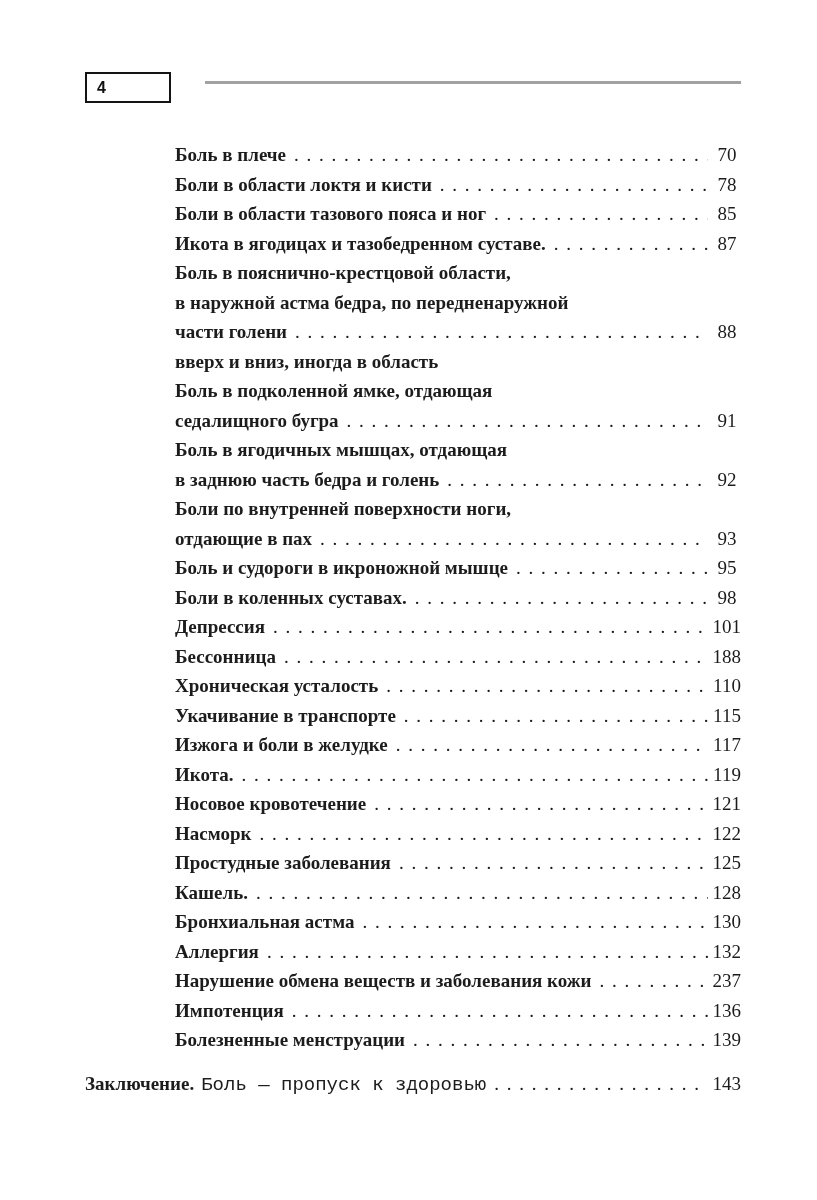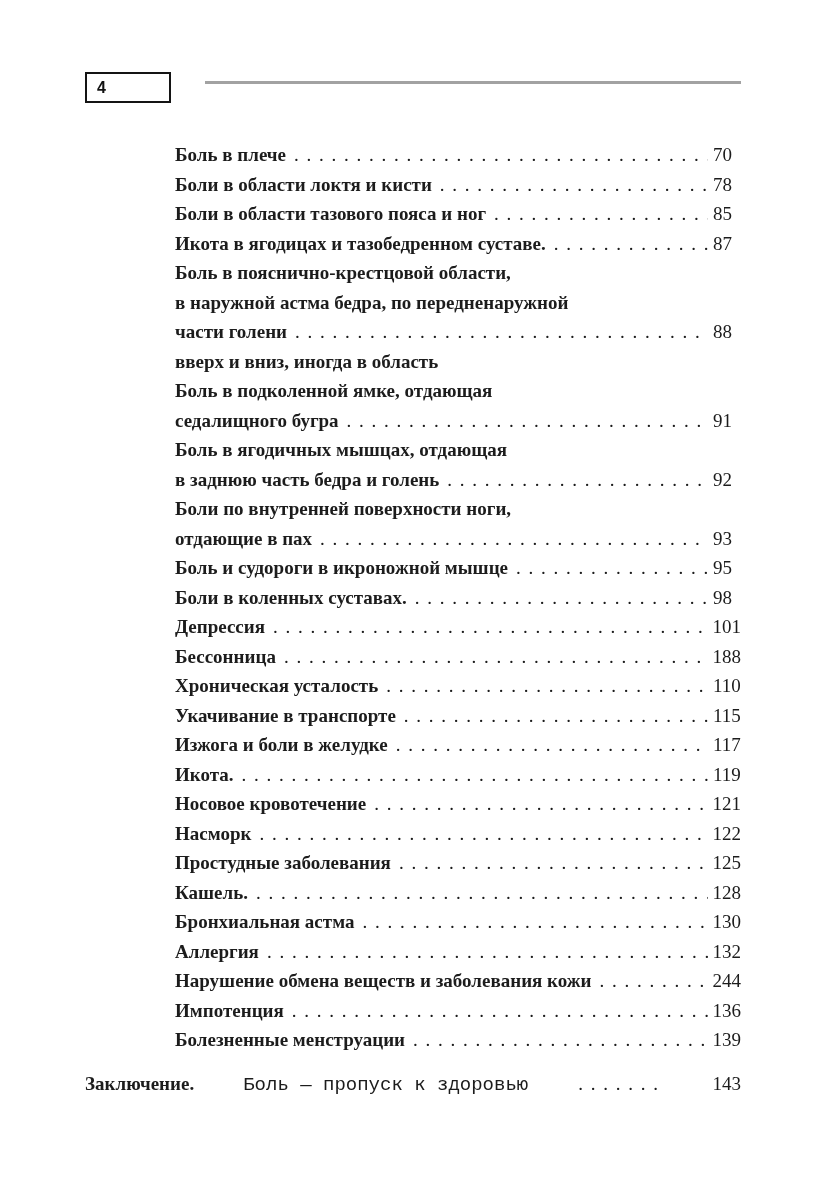--- a/index.html
+++ b/index.html
@@ -76,29 +76,28 @@
     margin: 0 5px 0 8px;
   }
   .leader::after {
     content: ". . . . . . . . . . . . . . . . . . . . . . . . . . . . . . . . . . . . . . . . . . . . . . . . . . . . . . . . . . . .";
     letter-spacing: 1.5px;
     color: #1c1c1c;
   }
   .toc-page {
     flex: 0 0 auto;
     min-width: 28px;
-    text-align: left;
+    text-align: center;
   }
   .conclusion {
     margin-top: 14px;
     font-size: 19px;
     line-height: 29.5px;
     display: flex;
     align-items: baseline;
-    gap: 42px;
   }
   .conclusion .prefix {
     font-weight: bold;
     margin-right: 7px;
     white-space: nowrap;
     flex: 0 0 auto;
   }
   .conclusion .conclusion-title {
     white-space: nowrap;
     flex: 0 0 auto;
@@ -244,21 +243,21 @@
         <span class="toc-page">130</span>
       </div>
       <div class="toc-line">
         <span class="toc-title">Аллергия</span>
         <span class="leader"></span>
         <span class="toc-page">132</span>
       </div>
       <div class="toc-line">
         <span class="toc-title">Нарушение обмена веществ и заболевания кожи</span>
         <span class="leader"></span>
-        <span class="toc-page">244</span>
+        <span class="toc-page">237</span>
       </div>
       <div class="toc-line">
         <span class="toc-title">Импотенция</span>
         <span class="leader"></span>
         <span class="toc-page">136</span>
       </div>
       <div class="toc-line">
         <span class="toc-title">Болезненные менструации</span>
         <span class="leader"></span>
         <span class="toc-page">139</span>

